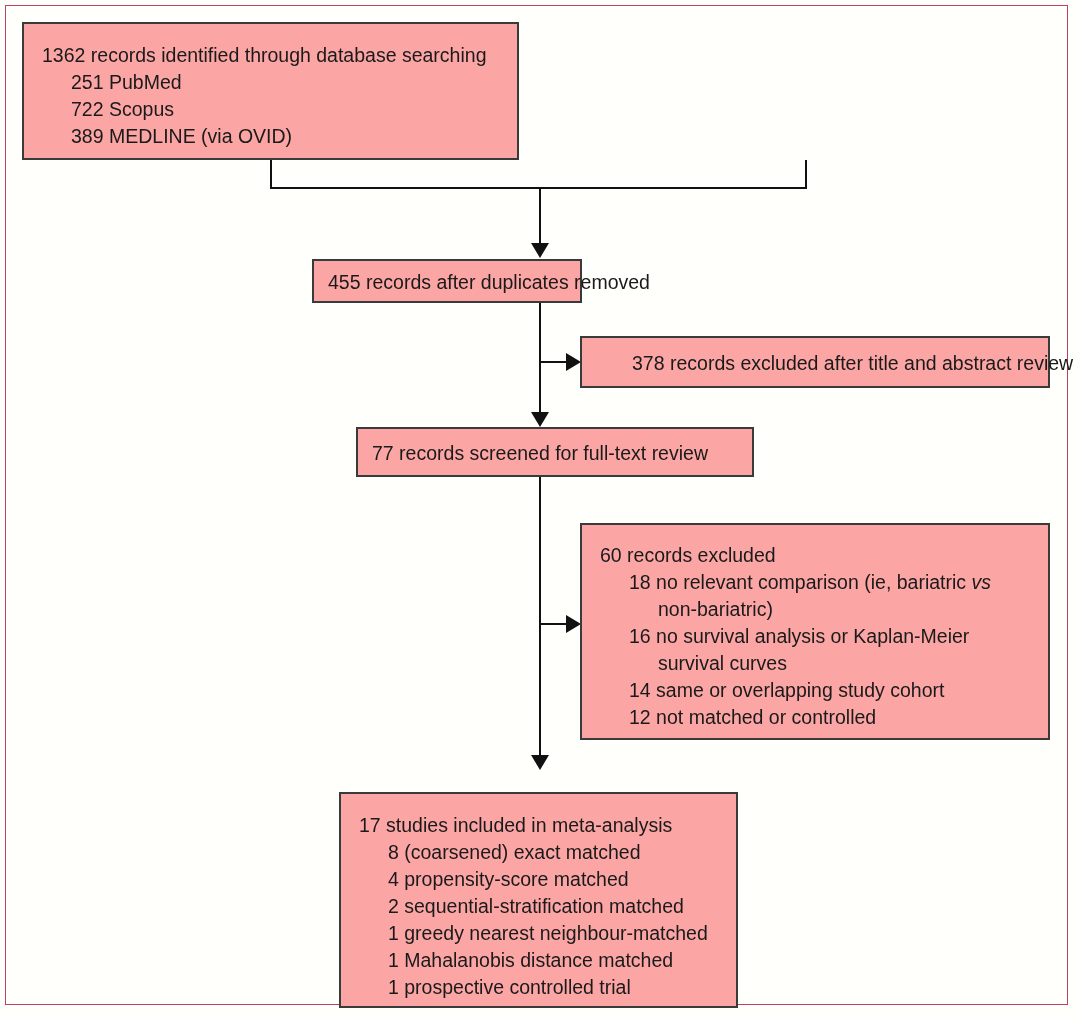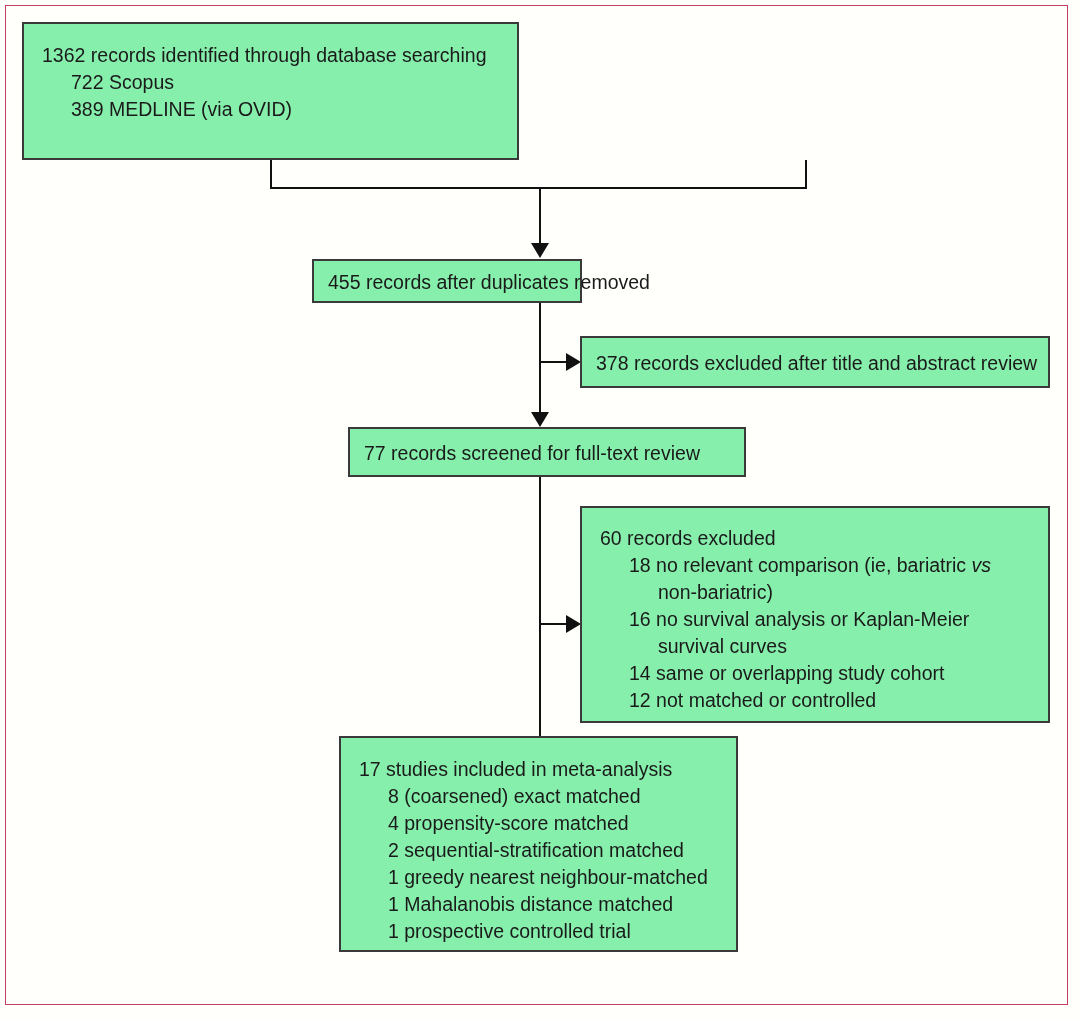--- a/index.html
+++ b/index.html
@@ -30,21 +30,21 @@
     height: 1000px;
     border: 1.6px solid #c04060;
     box-sizing: border-box;
     pointer-events: none;
   }
 
   .node {
     position: absolute;
     box-sizing: border-box;
     border: 2px solid #3a3a3a;
-    background: #86efac;
+    background: #fca5a5;
   }
   .node-text {
     font-size: 19.5px;
     line-height: 27px;
     color: #1a1a1a;
     white-space: pre-wrap;
   }
   .tline {
     display: block;
     white-space: pre;
@@ -84,55 +84,55 @@
   }
 </style>
 </head>
 <body>
 
 <div id="page">
 
   <div id="page-frame"></div>
 
   <div class="node" style="left:22px; top:22px; width:497px; height:138px;">
-    <div class="node-text" style="padding:18px 10px 0 18px;"><span class="tline ind0">1362 records identified through database searching</span><span class="tline ind1">722 Scopus</span><span class="tline ind1">389 MEDLINE (via OVID)</span></div>
+    <div class="node-text" style="padding:18px 10px 0 18px;"><span class="tline ind0">1362 records identified through database searching</span><span class="tline ind1">251 PubMed</span><span class="tline ind1">722 Scopus</span><span class="tline ind1">389 MEDLINE (via OVID)</span></div>
   </div>
 
 
   <div class="vline" style="left:270px; top:160px; height:29px;"></div>
   <div class="vline" style="left:805px; top:160px; height:29px;"></div>
   <div class="hline" style="left:270px; top:187px; width:537px;"></div>
   <div class="vline" style="left:539px; top:187px; height:56px;"></div>
   <div class="arrow-down" style="left:531px; top:243px;"></div>
 
   <div class="node" style="left:312px; top:259px; width:270px; height:44px;">
     <div class="node-text" style="padding:8px 8px 0 14px;"><span class="tline ind0">455 records after duplicates removed</span></div>
   </div>
 
   <div class="vline" style="left:539px; top:303px; height:109px;"></div>
   <div class="arrow-down" style="left:531px; top:412px;"></div>
 
   <div class="hline" style="left:541px; top:361px; width:25px;"></div>
   <div class="arrow-right" style="left:566px; top:353px;"></div>
 
-  <div class="node" style="left:580px; top:336px; width:470px; height:52px;">
+  <div class="node" style="left:580px; top:336px; width:470px; height:52px;padding-left:36px;">
     <div class="node-text" style="padding:12px 8px 0 14px;"><span class="tline ind0">378 records excluded after title and abstract review</span></div>
   </div>
 
-  <div class="node" style="left:348px; top:427px; width:398px; height:50px;">
+  <div class="node" style="left:356px; top:427px; width:398px; height:50px;">
     <div class="node-text" style="padding:11px 8px 0 14px;"><span class="tline ind0">77 records screened for full-text review</span></div>
   </div>
 
   <div class="vline" style="left:539px; top:477px; height:278px;"></div>
   <div class="arrow-down" style="left:531px; top:755px;"></div>
 
   <div class="hline" style="left:541px; top:623px; width:25px;"></div>
   <div class="arrow-right" style="left:566px; top:615px;"></div>
 
-  <div class="node" style="left:580px; top:506px; width:470px; height:217px;">
+  <div class="node" style="left:580px; top:523px; width:470px; height:217px;">
     <div class="node-text" style="padding:17px 10px 0 18px;"><span class="tline ind0">60 records excluded</span><span class="tline ind1">18 no relevant comparison (ie, bariatric <i class="ital">vs</i></span><span class="tline ind2">non-bariatric)</span><span class="tline ind1">16 no survival analysis or Kaplan-Meier</span><span class="tline ind2">survival curves</span><span class="tline ind1">14 same or overlapping study cohort</span><span class="tline ind1">12 not matched or controlled</span></div>
   </div>
 
-  <div class="node" style="left:339px; top:736px; width:399px; height:216px;">
+  <div class="node" style="left:339px; top:792px; width:399px; height:216px;">
     <div class="node-text" style="padding:18px 10px 0 18px;"><span class="tline ind0">17 studies included in meta-analysis</span><span class="tline ind1">8 (coarsened) exact matched</span><span class="tline ind1">4 propensity-score matched</span><span class="tline ind1">2 sequential-stratification matched</span><span class="tline ind1">1 greedy nearest neighbour-matched</span><span class="tline ind1">1 Mahalanobis distance matched</span><span class="tline ind1">1 prospective controlled trial</span></div>
   </div>
 
 </div>
 
 </body></html>

